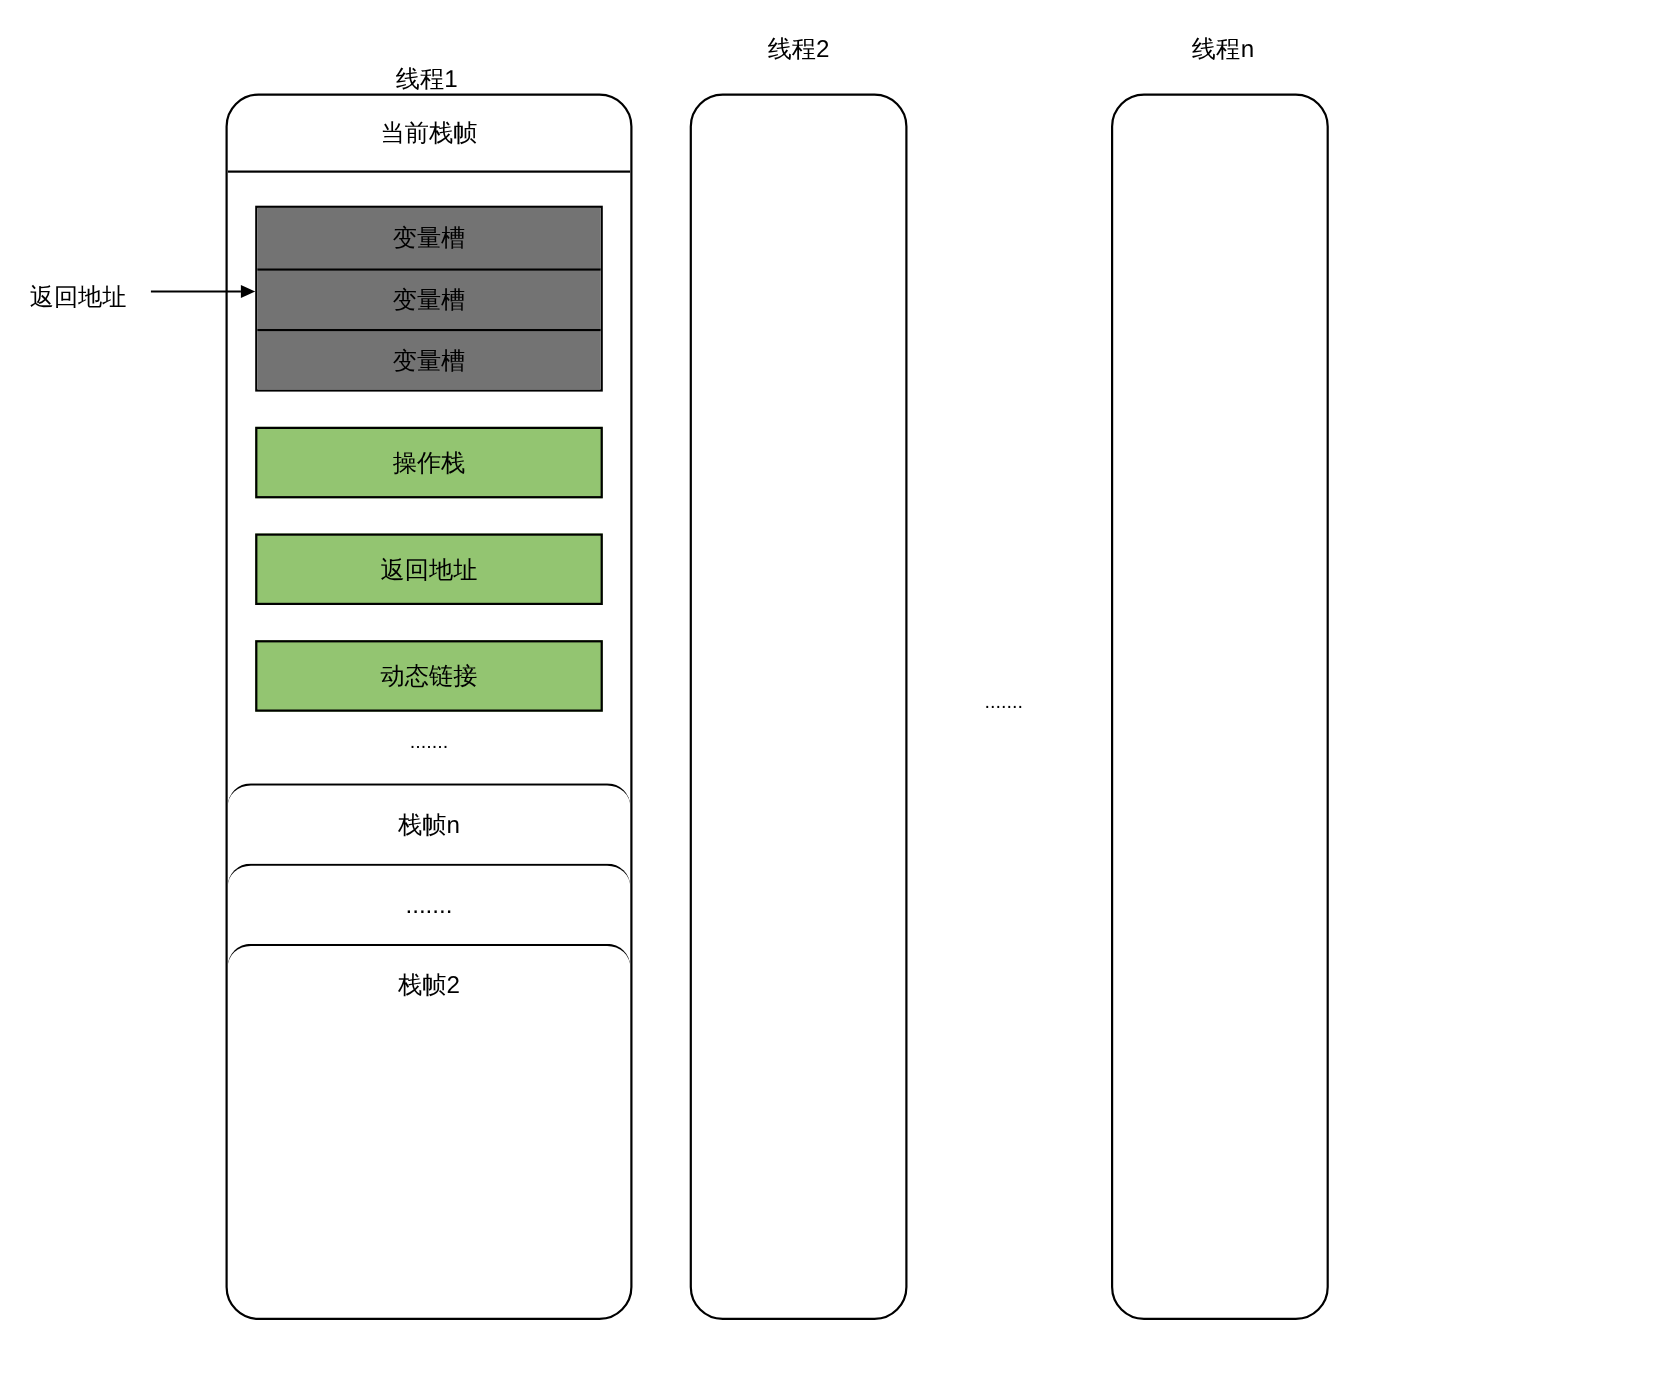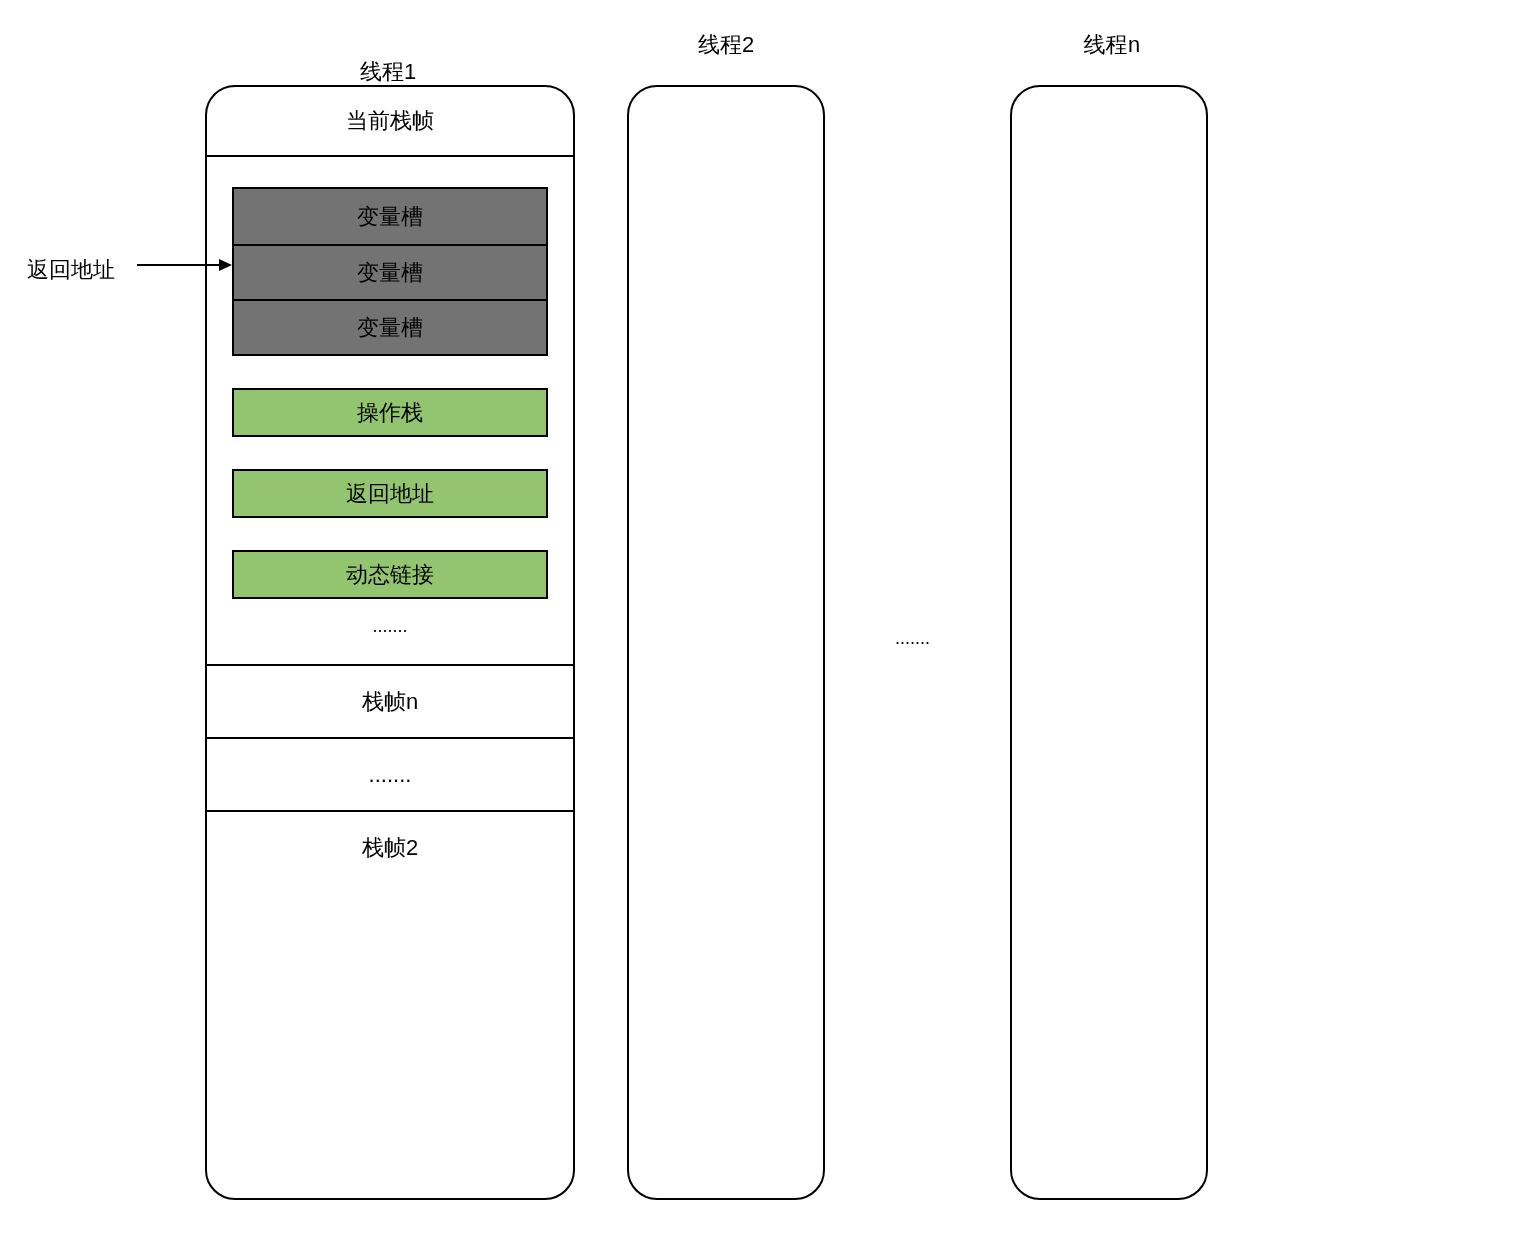--- a/index.html
+++ b/index.html
@@ -47,21 +47,21 @@
       background: #737373;
       display: flex;
       align-items: center;
       justify-content: center;
       font-size: 22px;
     }
     .slot + .slot {
       border-top: 2px solid #000;
     }
     .block {
-      height: 49px;
+      height: 65px;
       border: 2px solid #000;
       background: #93c571;
       display: flex;
       align-items: center;
       justify-content: center;
       font-size: 22px;
       margin-top: 32px;
     }
     .ellipsis-row {
       height: 55px;
@@ -70,20 +70,21 @@
       justify-content: center;
       font-size: 18px;
     }
     .stack-frame-row {
       height: 73px;
       border-top: 2px solid #000;
       display: flex;
       align-items: center;
       justify-content: center;
       font-size: 22px;
+      border-radius: 21px;
     }
     .local-var-label {
       position: absolute;
       font-size: 22px;
     }
     .arrow-svg {
       position: absolute;
     }
     .between-ellipsis {
       position: absolute;

